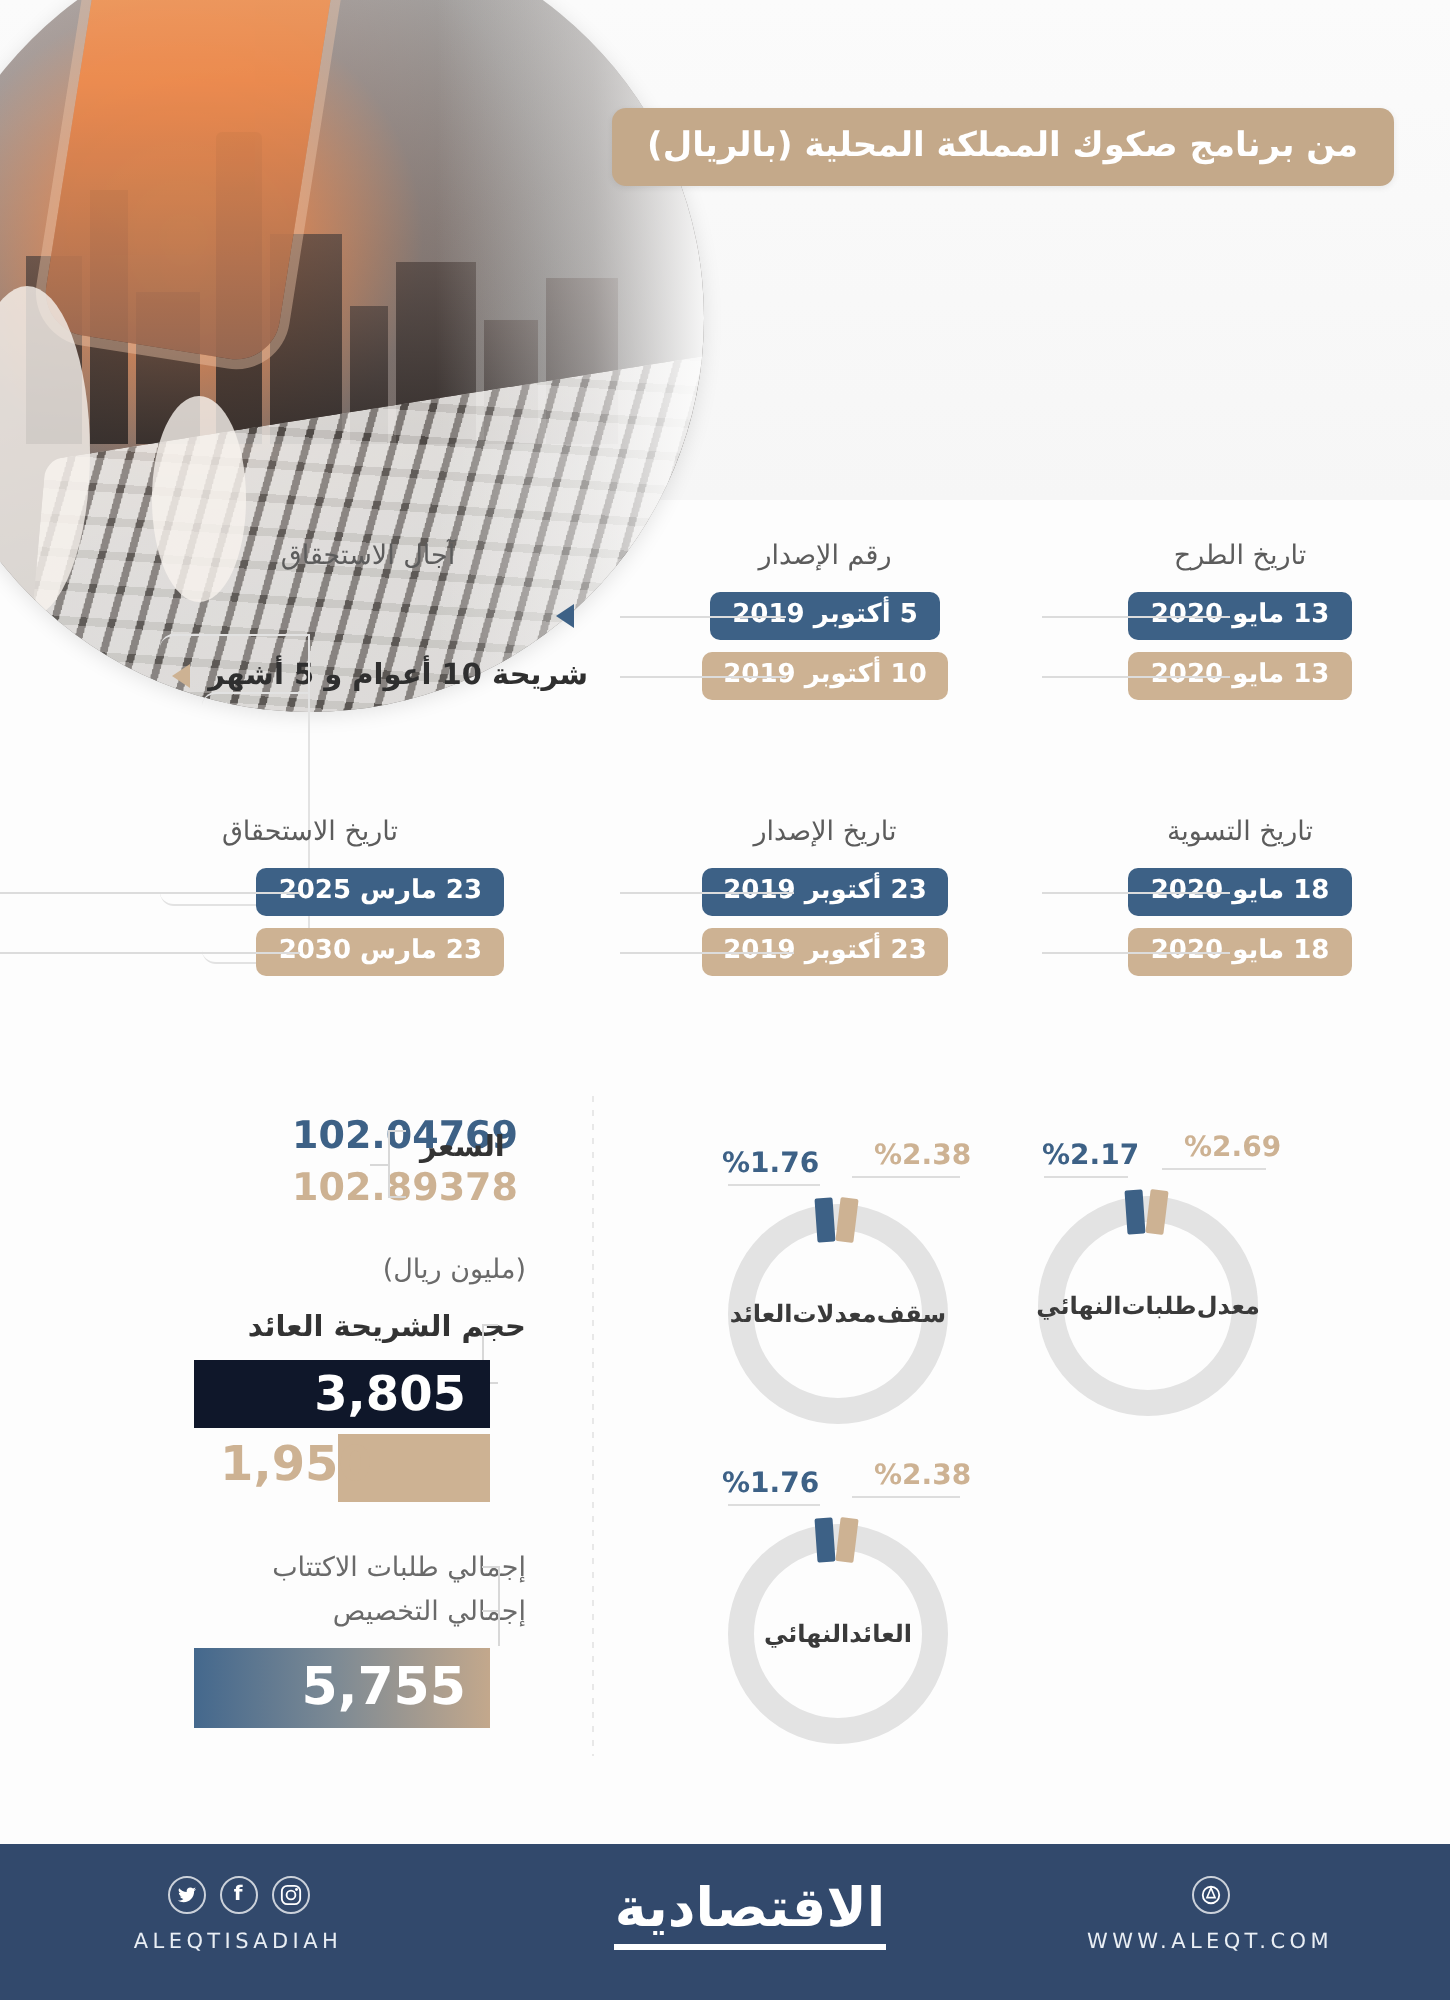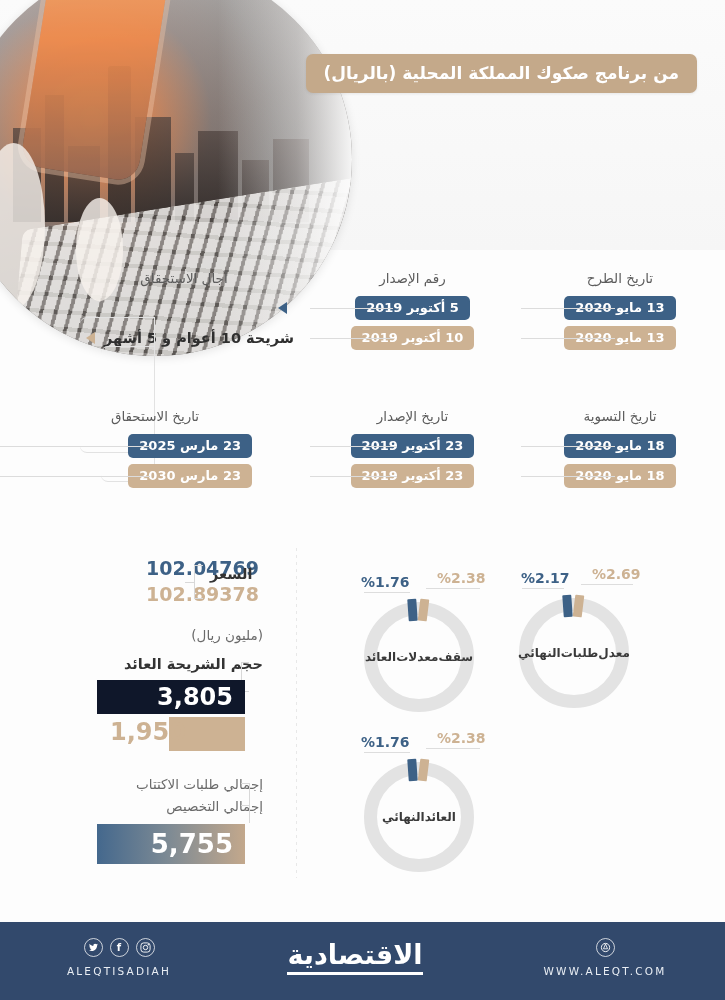--- a/index.html
+++ b/index.html
@@ -383,21 +383,21 @@
         <span class="soc-i">f</span>
         <span class="soc-i">
           <svg width="11" height="10" viewBox="0 0 12 11">
               <path d="M11 1.6c-.4.2-.8.3-1.2.4.4-.3.7-.7.9-1.2-.4.3-.9.4-1.4.6C8.9 1 8.4.8 7.8.8c-1.1 0-2 .9-2 2 0 .2 0 .3.1.5C4.2 3.2 2.7 2.4 1.7 1.2c-.2.3-.3.7-.3 1 0 .7.4 1.3 1 1.7-.3 0-.6-.1-.9-.2 0 1 .7 1.8 1.6 2-.2.1-.4.1-.6.1-.1 0-.3 0-.4-.1.3.8 1 1.4 1.9 1.4-.7.5-1.6.9-2.5.9H1c.9.6 2 .9 3.1.9 3.7 0 5.8-3.1 5.8-5.8v-.3c.4-.3.8-.7 1.1-1.2z" fill="#fff"></path>
             </svg>
         </span>
       </div>
       <div class="f-cap">ALEQTISADIAH</div>
     </div>
 
-    <div class="f-col" style="left:260px; top:18px; width:190px;">
+    <div class="f-col" style="left:280px; top:18px; width:190px;">
       <span class="f-logo">الاقتصادية</span>
     </div>
 
     <div class="f-col" style="right:30px; top:16px; width:180px;">
       <span class="soc-i" style="display:inline-flex;">
         <svg width="11" height="11" viewBox="0 0 12 12">
             <circle cx="6" cy="6" r="4.5" fill="none" stroke="#fff" stroke-width="1"></circle>
             <path d="M6 2.2 L8.2 7.4 L3.8 7.4 Z" fill="none" stroke="#fff" stroke-width=".9"></path>
           </svg>
       </span>

